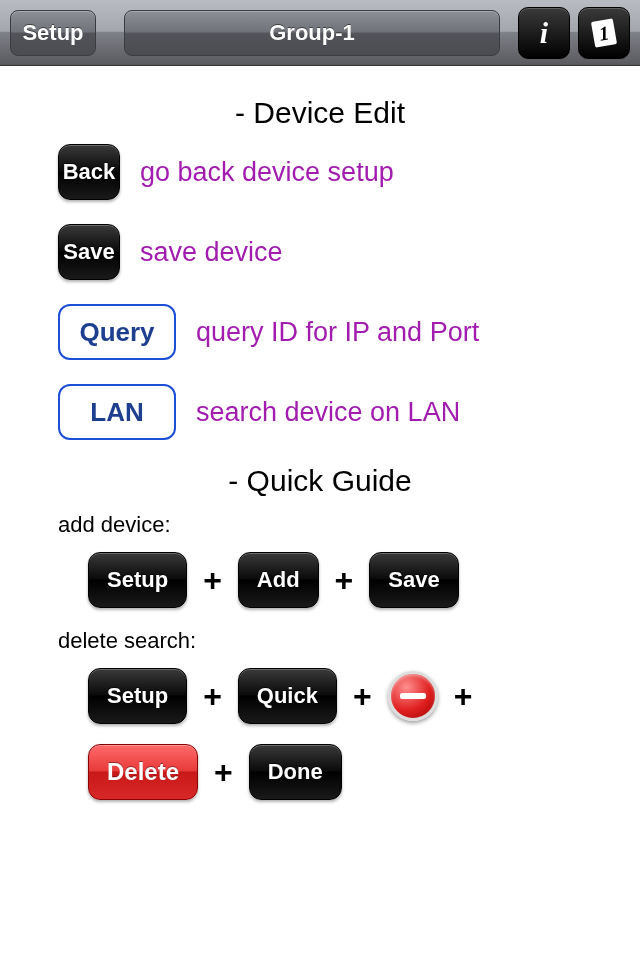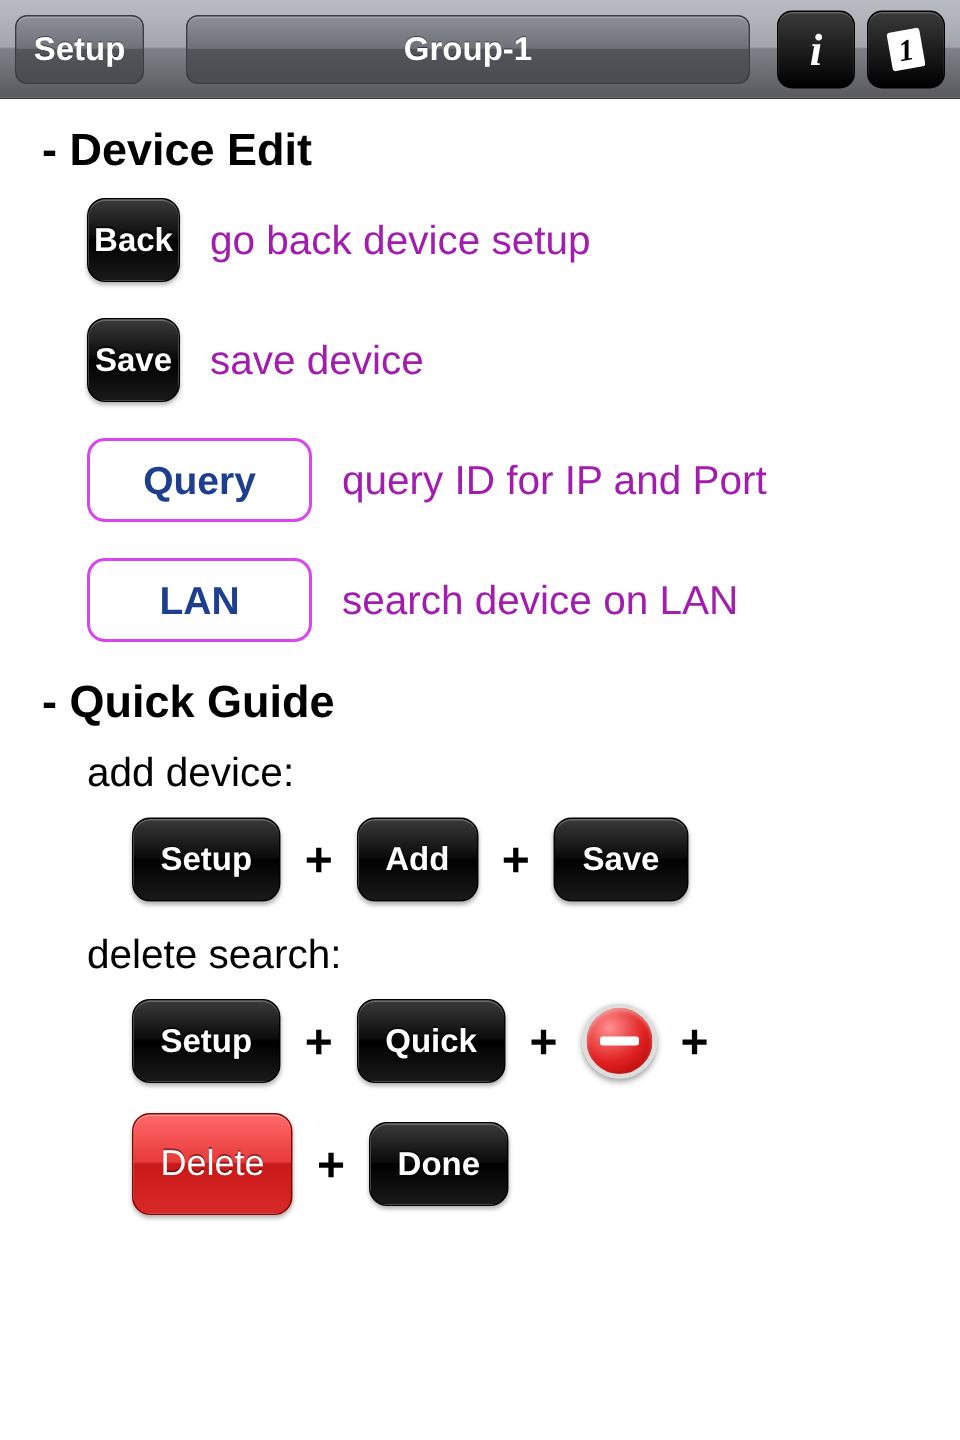--- a/index.html
+++ b/index.html
@@ -43,23 +43,25 @@
     border-radius: 10px;
     display: flex;
     align-items: center;
     justify-content: center;
     box-shadow: inset 0 1px 0 rgba(255,255,255,0.2);
   }
   .tb-icon svg { width: 36px; height: 36px; }
   .content { padding: 18px 28px; }
   .section-title {
     font-size: 30px;
-    font-weight: bold;
+    font-weight: normal;
     color: #000;
     margin-bottom: 14px;
+    margin-top: 12px;
+    text-align: center;
   }
   .row {
     display: flex;
     align-items: center;
     margin-bottom: 24px;
     margin-left: 30px;
   }
   .black-btn {
     background: linear-gradient(to bottom, #3a3a3a 0%, #0a0a0a 48%, #000 50%, #1a1a1a 100%);
     color: #fff;
@@ -69,53 +71,53 @@
     box-shadow: inset 0 1px 0 rgba(255,255,255,0.25), 0 2px 3px rgba(0,0,0,0.3);
     display: inline-flex;
     align-items: center;
     justify-content: center;
     text-shadow: 0 -1px 0 rgba(0,0,0,0.6);
   }
   .black-btn.small { font-size: 22px; padding: 10px 0; min-width: 62px; height: 56px; }
   .black-btn.guide { font-size: 22px; padding: 12px 18px; height: 56px; }
   .white-btn {
     background: #fff;
-    border: 2px solid #d946ef;
+    border: 2px solid #1d4ed8;
     border-radius: 12px;
     color: #1e3f8f;
     font-weight: bold;
     font-size: 26px;
-    width: 150px;
+    width: 118px;
     height: 56px;
     display: inline-flex;
     align-items: center;
     justify-content: center;
   }
   .red-btn {
     background: linear-gradient(to bottom, #ff6a6a 0%, #e83a3a 48%, #c81818 50%, #d82828 100%);
     color: #fff;
-    font-weight: normal;
+    font-weight: bold;
     font-size: 24px;
     border: 1px solid #8a0000;
     border-radius: 12px;
     box-shadow: inset 0 1px 0 rgba(255,255,255,0.3), 0 2px 3px rgba(0,0,0,0.3);
     padding: 12px 18px;
-    height: 68px;
+    height: 56px;
     display: inline-flex;
     align-items: center;
     justify-content: center;
     text-shadow: 0 -1px 0 rgba(0,0,0,0.4);
   }
   .desc {
     font-size: 27px;
     color: #a21caf;
     margin-left: 20px;
   }
   .guide-label {
-    font-size: 27px;
+    font-size: 22px;
     color: #000;
     margin-left: 30px;
     margin-bottom: 14px;
     margin-top: 10px;
   }
   .guide-row {
     display: flex;
     align-items: center;
     flex-wrap: wrap;
     margin-left: 60px;

